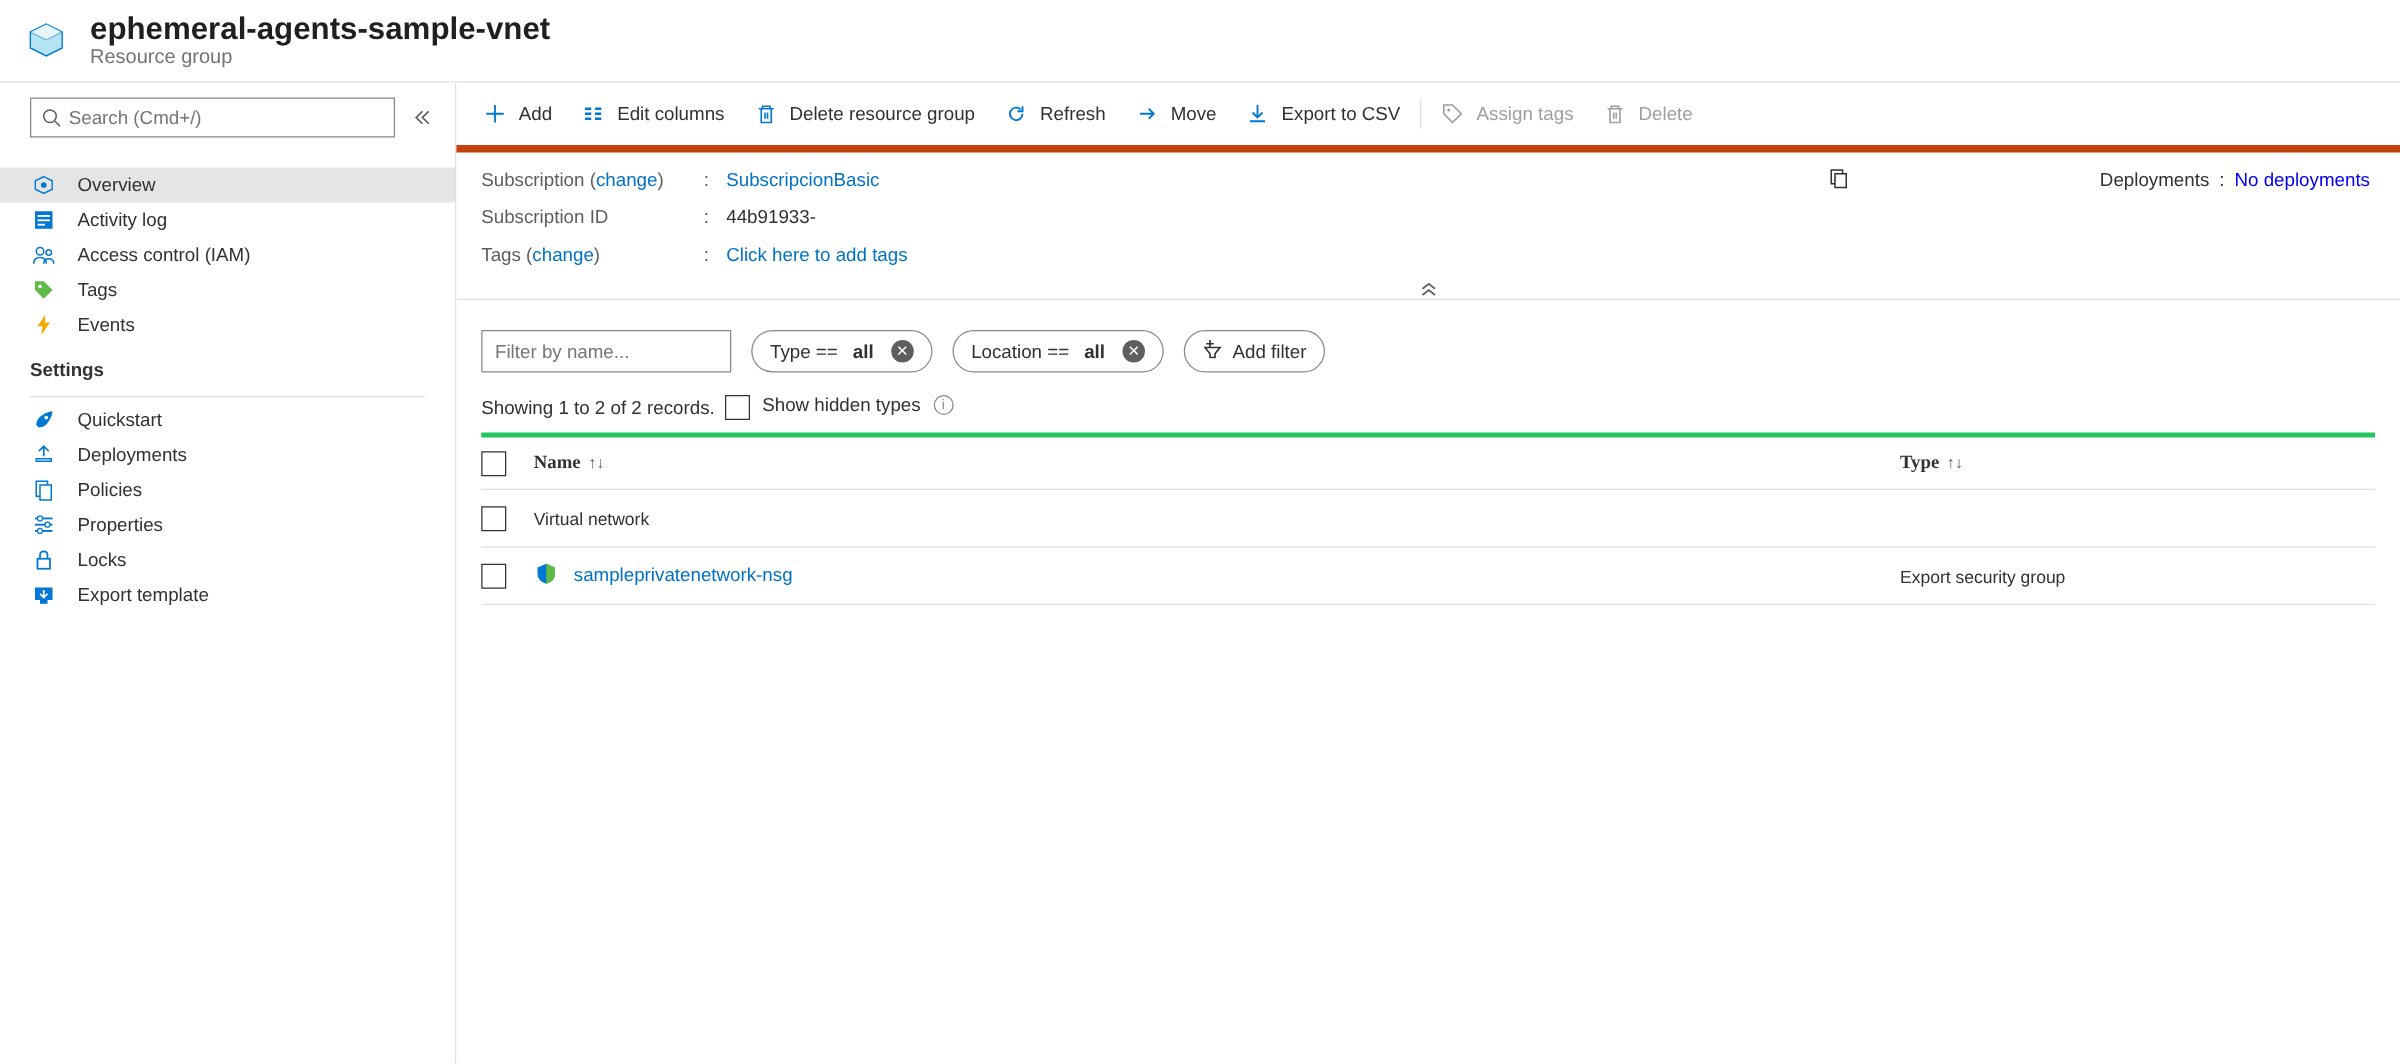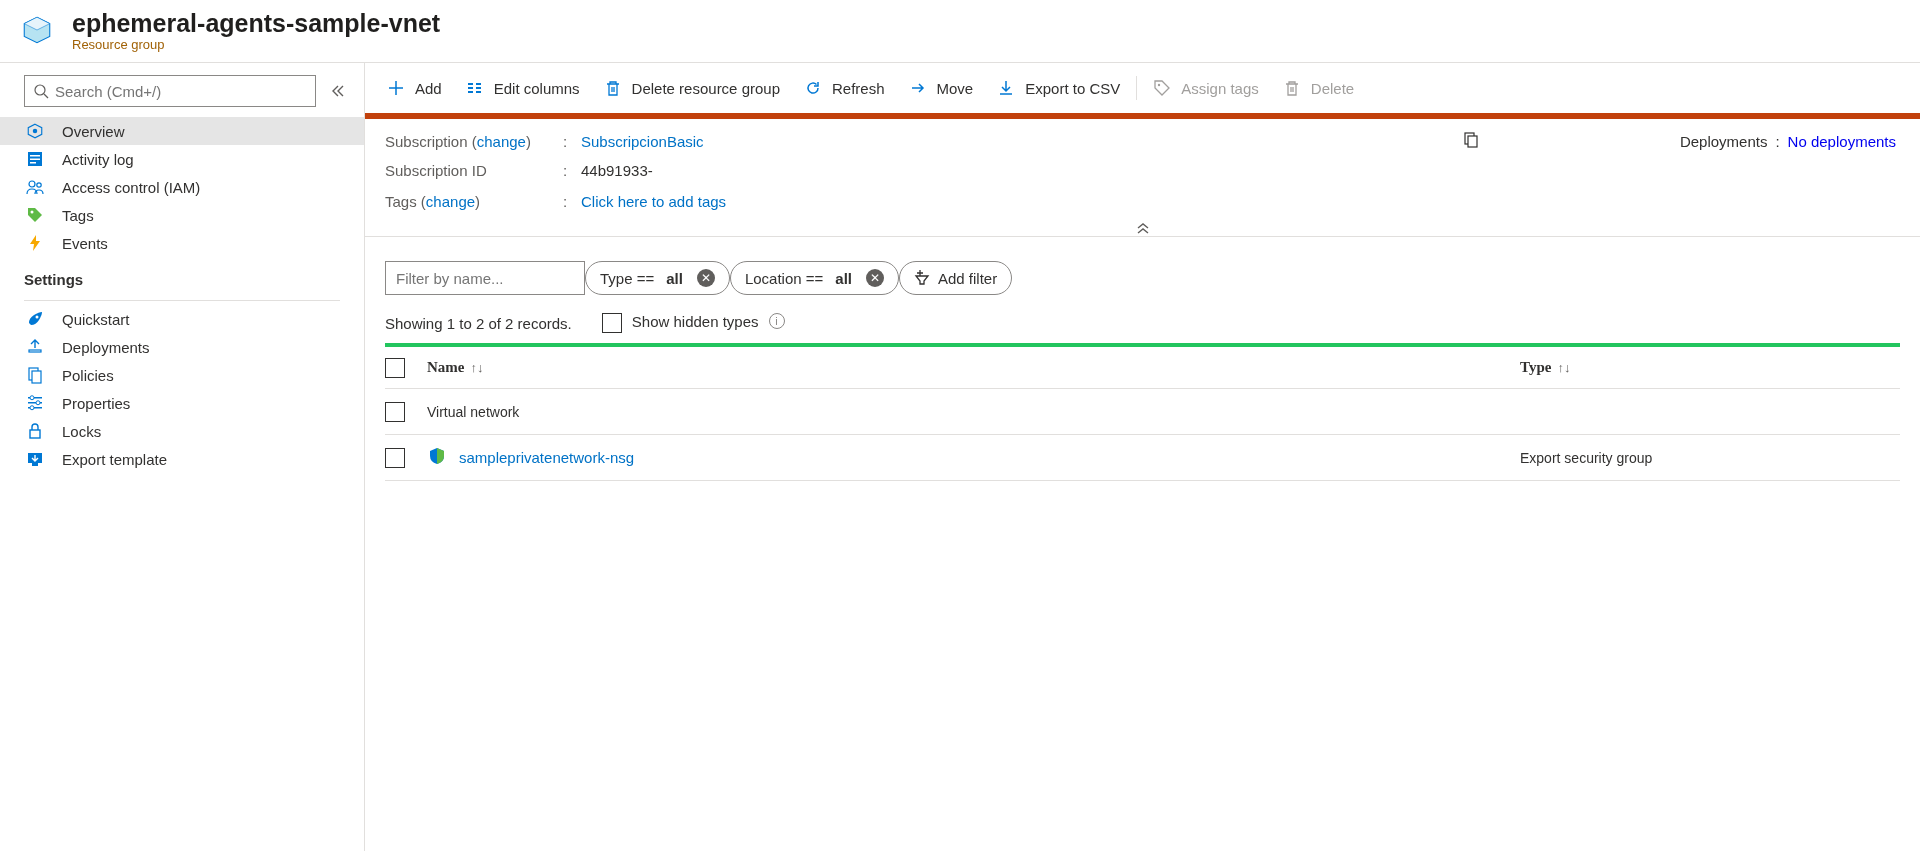--- a/index.html
+++ b/index.html
@@ -2,24 +2,24 @@
 <html><head>
 <meta charset="utf-8">
 <style>
   * { box-sizing: border-box; margin: 0; padding: 0; }
   html, body { height: 100%; font-family: "Segoe UI", -apple-system, BlinkMacSystemFont, sans-serif; color: #323130; background: #fff; font-size: 14px; }
   body { display: flex; flex-direction: column; }
   .header { display: flex; align-items: center; padding: 8px 12px 10px 18px; border-bottom: 1px solid #e1dfdd; }
   .header .rg-icon { width: 38px; height: 38px; margin-right: 16px; display: flex; align-items: center; justify-content: center; }
   .header .title-block { display: flex; flex-direction: column; }
   .header .title { font-size: 25px; font-weight: 700; line-height: 1.2; color: #201f1e; }
-  .header .subtitle { font-size: 13px; color: #a16207; margin-top: -1px; }
+  .header .subtitle { font-size: 16px; color: #737373; margin-top: -1px; }
   .body { flex: 1; display: flex; overflow: hidden; }
   .sidebar { width: 365px; border-right: 1px solid #e1dfdd; display: flex; flex-direction: column; overflow-y: auto; padding-top: 12px; }
-  .search-row { display: flex; align-items: center; padding: 0 12px 10px 24px; }
+  .search-row { display: flex; align-items: center; padding: 0 12px 24px 24px; }
   .search-wrap { flex: 1; position: relative; display:flex; align-items:center; border: 1px solid #8a8886; height: 32px; padding: 0 8px; }
   .search-wrap svg { margin-right: 6px; flex-shrink:0; }
   .search-input { border:none; outline:none; flex:1; font-size:15px; color:#605e5c; background:transparent; }
   .collapse-btn { width: 30px; height: 30px; display:flex; align-items:center; justify-content:center; margin-left:6px; cursor:pointer; }
   .nav-item { display:flex; align-items:center; height: 28px; padding: 0 20px 0 24px; cursor:pointer; font-size:15px; }
   .nav-item.active { background:#e5e5e5; }
   .nav-item .ficon { width: 22px; height: 22px; margin-right: 16px; display:flex; align-items:center; justify-content:center; flex-shrink:0; }
   .nav-section { font-size: 15px; font-weight: 600; padding: 14px 24px 8px; color:#323130; }
   .nav-section-divider { border-bottom:1px solid #e1dfdd; margin: 4px 24px 4px; }
   .main { flex:1; display:flex; flex-direction:column; overflow:hidden; }
@@ -32,26 +32,26 @@
   .ess-row { display:flex; align-items:flex-start; margin-bottom: 12px; font-size:15px; }
   .ess-label { width: 178px; color:#605e5c; flex-shrink:0; }
   .ess-label .link-inline { color:#0072c6; }
   .ess-colon { width: 18px; color:#605e5c; }
   .ess-value { }
   .ess-value .link { color:#0072c6; }
   .ess-value .muted { color:#323130; }
   .ess-right { position:absolute; right:24px; top:14px; display:flex; align-items:center; font-size:15px; }
   .copy-icon { position:absolute; right: 440px; top:12px; }
   .collapse-ess { display:flex; justify-content:center; align-items:center; height:10px; padding-top:4px; cursor:pointer; width: 100%; }
-  .filter-row { display:flex; align-items:center; padding: 24px 20px 0 20px; }
+  .filter-row { display:flex; align-items:center; padding: 24px 20px 0 20px; gap:16px; }
   .filter-name-input { width: 200px; height: 34px; border:1px solid #8a8886; padding: 0 10px; font-size:15px; color:#605e5c; outline:none; }
   .pill { display:inline-flex; align-items:center; height:34px; border:1px solid #8a8886; border-radius:18px; padding: 0 14px; font-size:15px; cursor:pointer; gap:8px; }
   .pill .bold { font-weight:700; margin-left:4px; }
   .pill .x-circle { width:18px; height:18px; border-radius:50%; background:#605e5c; color:#fff; display:flex; align-items:center; justify-content:center; font-size:12px; line-height:1; margin-left:6px; }
-  .records-row { display:flex; align-items:center; padding: 18px 36px 10px 20px; font-size:15px; gap:30px; }
+  .records-row { display:flex; align-items:center; padding: 18px 36px 10px 20px; font-size:15px; gap:8px; }
   .chk { width:20px; height:20px; border:1px solid #323130; display:inline-block; vertical-align:middle; flex-shrink:0; }
   .hidden-types { display:flex; align-items:flex-start; gap:10px; }
   .info-circle { width:16px; height:16px; border:1px solid #8a8886; border-radius:50%; color:#8a8886; display:flex; align-items:center; justify-content:center; font-size:11px; }
   .table-wrap { padding: 0 20px; }
   .grid { display:grid; grid-template-columns: 42px minmax(100px, 1fr) 380px; align-items:center; }
   .grid.header-row { border-bottom:1px solid #e1dfdd; border-top:4px solid #22c55e; height:46px; font-weight:700; font-size:15px;font-family:Liberation Serif, serif; }
   .grid.data-row { height:46px; border-bottom:1px solid #e1dfdd; }
   .cell-name { display:flex; align-items:center; gap:12px; }
   .res-link { color:#0072c6; font-size:15px; }
   .sort-arrows { font-size:13px; color:#605e5c; margin-left:6px; font-weight:400; }

